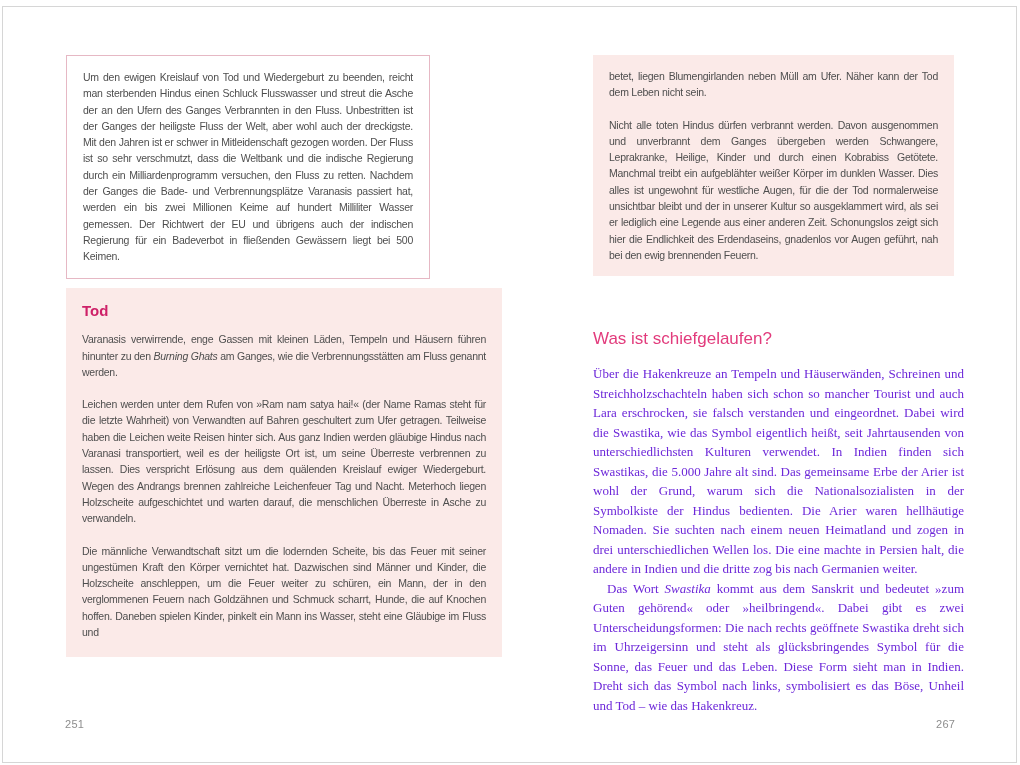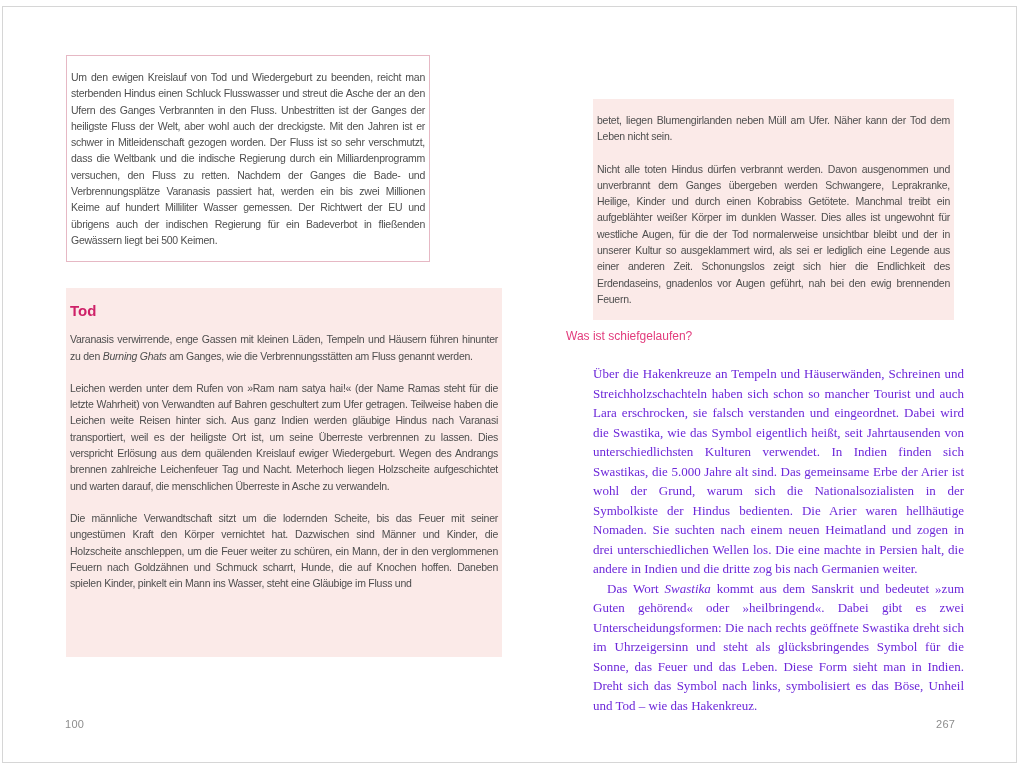--- a/index.html
+++ b/index.html
@@ -6,40 +6,40 @@
   .canvas {
     position:relative; width:1020px; height:765px; background:#ffffff;
     font-family:"Liberation Sans", sans-serif; overflow:hidden;
   }
   .frame {
     position:absolute; left:2px; top:6px; width:1013px; height:755px;
     border:1px solid #d6d6d6; pointer-events:none;
   }
   
   .box {
-    position:absolute; box-sizing:border-box; padding:13px 4px;
+    position:absolute; box-sizing:border-box; padding:13px 16px;
     font-size:10.5px; line-height:16.3px; letter-spacing:-0.25px;
     color:#4e4e4e; text-align:justify;
   }
   .box p { margin:0 0 16px 0; }
   .box p:last-child { margin-bottom:0; }
   .box-outline { background:#ffffff; border:1px solid #e6b8c4; }
   .box-filled  { background:#fbeae8; }
   #info-box-left  { left:66px; top:55px;  width:364px; min-height:207px; }
   #tod-box        { left:66px; top:288px; width:436px; min-height:369px; }
-  #info-box-right { left:593px; top:55px; width:361px; min-height:200px;margin-top:44px; }
+  #info-box-right { left:593px; top:55px; width:361px; min-height:200px; }
   #tod-box h2 {
     margin:2px 0 12px 0; font-size:15px; font-weight:bold;
     letter-spacing:0; color:#ce2168; text-align:left;
   }
   .box i { font-style:italic;margin-top:20px; }
   
   .section-heading {
-    position:absolute; left:566px; top:329px;
-    font-size:12px; font-weight:normal; color:#e23b7c; margin:0;
+    position:absolute; left:593px; top:329px;
+    font-size:17px; font-weight:normal; color:#e23b7c; margin:0;
   }
   .body-text {
     position:absolute; left:593px; top:364px; width:371px;
     font-family:"Liberation Serif", serif;
     font-size:13px; line-height:19.5px; color:#6d28d9; text-align:justify;
   }
   .body-text p { margin:0; }
   .body-text p.indent { text-indent:14px; }
   .body-text i { }
   
@@ -63,21 +63,21 @@
       <p>Um den ewigen Kreislauf von Tod und Wiedergeburt zu beenden, reicht man sterbenden Hindus einen Schluck Flusswasser und streut die Asche der an den Ufern des Ganges Verbrannten in den Fluss. Unbestritten ist der Ganges der heiligste Fluss der Welt, aber wohl auch der dreckigste. Mit den Jahren ist er schwer in Mitleidenschaft gezogen worden. Der Fluss ist so sehr verschmutzt, dass die Weltbank und die indische Regierung durch ein Milliardenprogramm versuchen, den Fluss zu retten. Nachdem der Ganges die Bade- und Verbrennungsplätze Varanasis passiert hat, werden ein bis zwei Millionen Keime auf hundert Milliliter Wasser gemessen. Der Richtwert der EU und übrigens auch der indischen Regierung für ein Badeverbot in fließenden Gewässern liegt bei 500 Keimen.</p>
     </div>
 
     <div class="box box-filled" id="tod-box">
       <h2>Tod</h2>
       <p><span>Varanasis verwirrende, enge Gassen mit kleinen Läden, Tempeln und Häusern führen hinunter zu den </span><i>Burning Ghats</i><span> am Ganges, wie die Verbrennungsstätten am Fluss genannt werden.</span></p>
       <p>Leichen werden unter dem Rufen von »Ram nam satya hai!« (der Name Ramas steht für die letzte Wahrheit) von Verwandten auf Bahren geschultert zum Ufer getragen. Teilweise haben die Leichen weite Reisen hinter sich. Aus ganz Indien werden gläubige Hindus nach Varanasi transportiert, weil es der heiligste Ort ist, um seine Überreste verbrennen zu lassen. Dies verspricht Erlösung aus dem quälenden Kreislauf ewiger Wiedergeburt. Wegen des Andrangs brennen zahlreiche Leichenfeuer Tag und Nacht. Meterhoch liegen Holzscheite aufgeschichtet und warten darauf, die menschlichen Überreste in Asche zu verwandeln.</p>
       <p>Die männliche Verwandtschaft sitzt um die lodernden Scheite, bis das Feuer mit seiner ungestümen Kraft den Körper vernichtet hat. Dazwischen sind Männer und Kinder, die Holzscheite anschleppen, um die Feuer weiter zu schüren, ein Mann, der in den verglommenen Feuern nach Goldzähnen und Schmuck scharrt, Hunde, die auf Knochen hoffen. Daneben spielen Kinder, pinkelt ein Mann ins Wasser, steht eine Gläubige im Fluss und</p>
     </div>
 
-    <div class="pagenum" id="pagenum-left">100</div>
+    <div class="pagenum" id="pagenum-left">251</div>
   </div>
 
   <div>
 
     <div class="box box-filled" id="info-box-right">
       <p>betet, liegen Blumengirlanden neben Müll am Ufer. Näher kann der Tod dem Leben nicht sein.</p>
       <p>Nicht alle toten Hindus dürfen verbrannt werden. Davon ausgenommen und unverbrannt dem Ganges übergeben werden Schwangere, Leprakranke, Heilige, Kinder und durch einen Kobrabiss Getötete. Manchmal treibt ein aufgeblähter weißer Körper im dunklen Wasser. Dies alles ist ungewohnt für westliche Augen, für die der Tod normalerweise unsichtbar bleibt und der in unserer Kultur so ausgeklammert wird, als sei er lediglich eine Legende aus einer anderen Zeit. Schonungslos zeigt sich hier die Endlichkeit des Erdendaseins, gnadenlos vor Augen geführt, nah bei den ewig brennenden Feuern.</p>
     </div>
 
     <h2 class="section-heading">Was ist schiefgelaufen?</h2>

